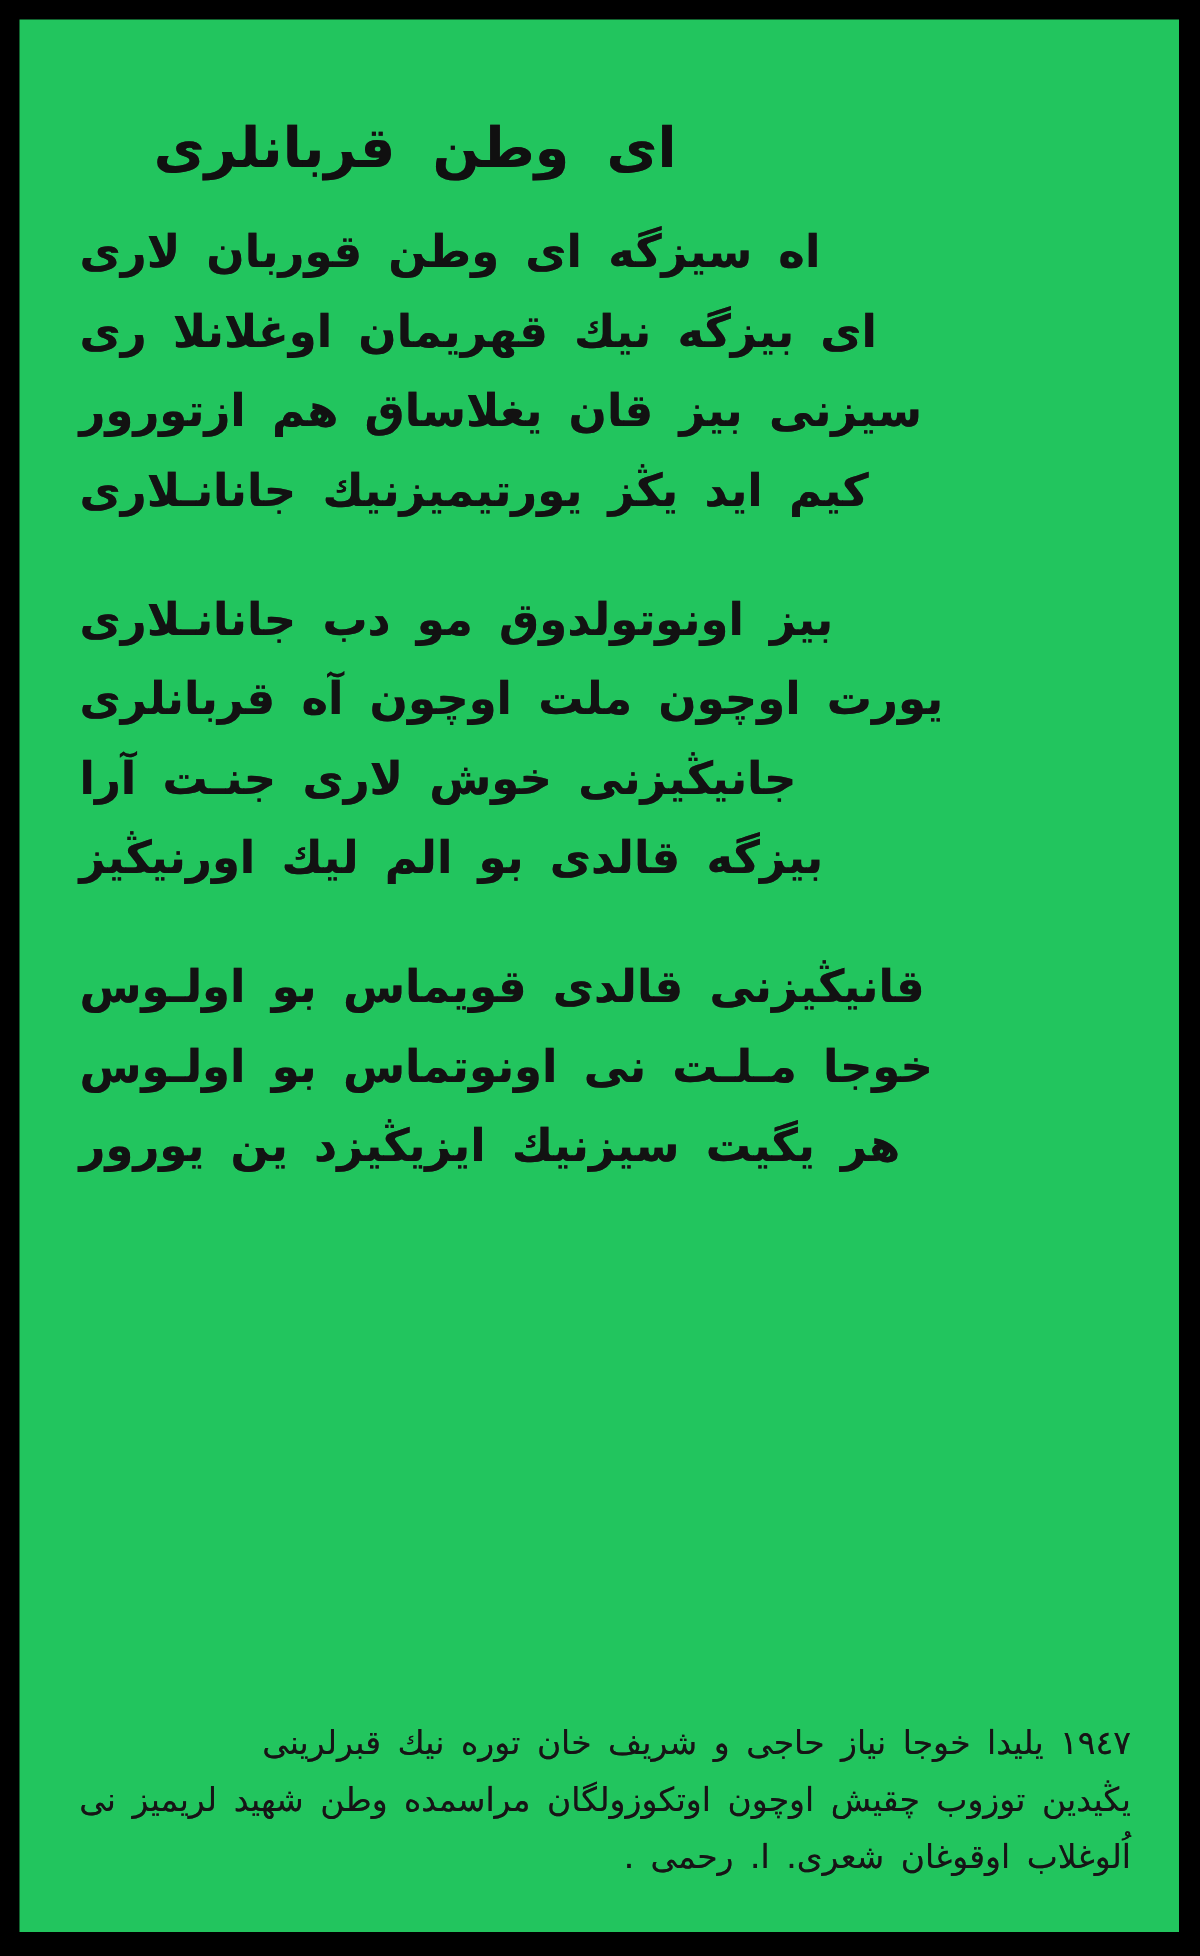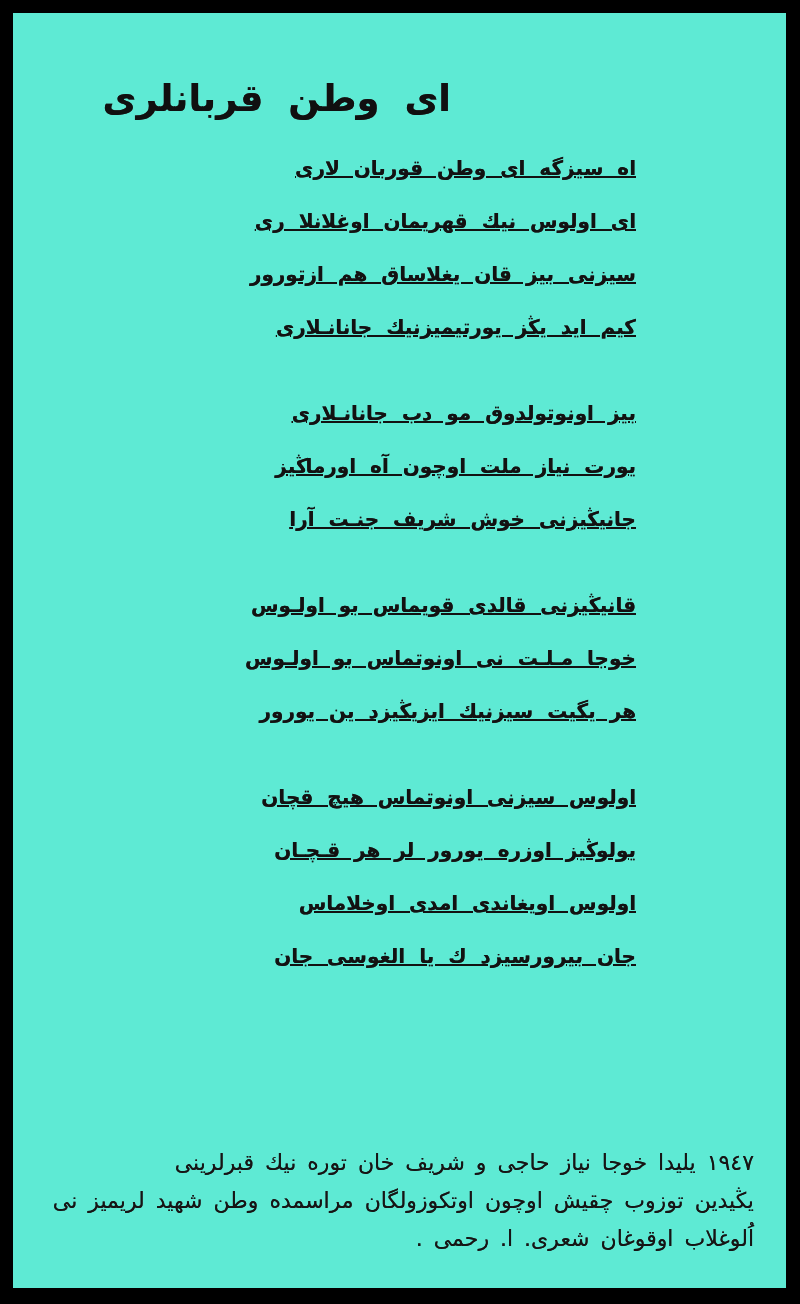--- a/index.html
+++ b/index.html
@@ -14,21 +14,21 @@
     background: #000000;
     overflow: hidden;
     font-family: "DejaVu Sans", sans-serif;
   }
   .page {
     position: absolute;
     left: 13px;
     top: 13px;
     width: 773px;
     height: 1275px;
-    background: #5eead4;
+    background: #22c55e;
     display: flex;
     flex-direction: column;
     box-sizing: border-box;
   }
   .poem {
     direction: rtl;
     color: #121212;
     padding: 64px 150px 0 40px;
   }
   .poem-title {
@@ -42,29 +42,28 @@
     color: #101010;
     margin-bottom: 22px;
     white-space: nowrap;
   }
   .stanza {
     margin-bottom: 33px;
   }
   .stanza:last-child { margin-bottom: 0; }
   .poem-line {
     direction: rtl;
-    text-align: right;
-    font-size: 20px;
+    text-align: left;
+    font-size: 30px;
     font-weight: bold;
     line-height: 53px;
     word-spacing: 7px;
     letter-spacing: 0.3px;
     white-space: nowrap;
     color: #121212;
-    text-decoration: underline;
   }
   .colophon {
     margin-top: auto;
     direction: rtl;
     color: #151515;
     padding: 0 32px 30px 36px;
     font-size: 22px;
     font-weight: normal;
     line-height: 38px;
     word-spacing: 4px;
@@ -84,43 +83,38 @@
 <body>
 
 <div class="canvas">
   <div class="page">
 
     <div class="poem">
       <div class="poem-title">ای وطن قربانلری</div>
 
       <div class="stanza">
         <div class="poem-line">اه سیزگه ای وطن قوربان لاری</div>
-        <div class="poem-line">ای اولوس نیك قهریمان اوغلانلا ری</div>
+        <div class="poem-line">ای بیزگه نیك قهریمان اوغلانلا ری</div>
         <div class="poem-line">سیزنی بیز قان یغلاساق هم ازتورور</div>
         <div class="poem-line">کیم اید یڭز یورتیمیزنیك جانانـلاری</div>
       </div>
 
       <div class="stanza">
         <div class="poem-line">بیز اونوتولدوق مو دب جانانـلاری</div>
-        <div class="poem-line">یورت نیاز ملت اوچون آه اورماڭیز</div>
-        <div class="poem-line">جانیڭیزنی خوش شریف جنـت آرا</div>
+        <div class="poem-line">یورت اوچون ملت اوچون آه قربانلری</div>
+        <div class="poem-line">جانیڭیزنی خوش لاری جنـت آرا</div>
+        <div class="poem-line">بیزگه قالدی بو الم لیك اورنیڭیز</div>
       </div>
 
       <div class="stanza">
         <div class="poem-line">قانیڭیزنی قالدی قویماس بو اولـوس</div>
         <div class="poem-line">خوجا مـلـت نی اونوتماس بو اولـوس</div>
         <div class="poem-line">هر یگیت سیزنیك ایزیڭیزد ین یورور</div>
       </div>
 
-      <div class="stanza">
-        <div class="poem-line">اولوس سیزنی اونوتماس هیچ قچان</div>
-        <div class="poem-line">یولوڭیز اوزره یورور لر هر قـچـان</div>
-        <div class="poem-line">اولوس اویغاندی امدی اوخلاماس</div>
-        <div class="poem-line">جان بیرورسیزد ك یا الغوسی جان</div>
-      </div>
     </div>
 
     <div class="colophon">
       <div class="colophon-line">١٩٤٧ یلیدا خوجا نیاز حاجی و شریف خان توره نیك قبرلرینی</div>
       <div class="colophon-line">یڭیدین توزوب چقیش اوچون اوتکوزولگان مراسمده وطن شهید لریمیز نی</div>
       <div class="colophon-line last">اُلوغلاب اوقوغان شعری. ا. رحمی .</div>
     </div>
 
   </div>
 </div>

